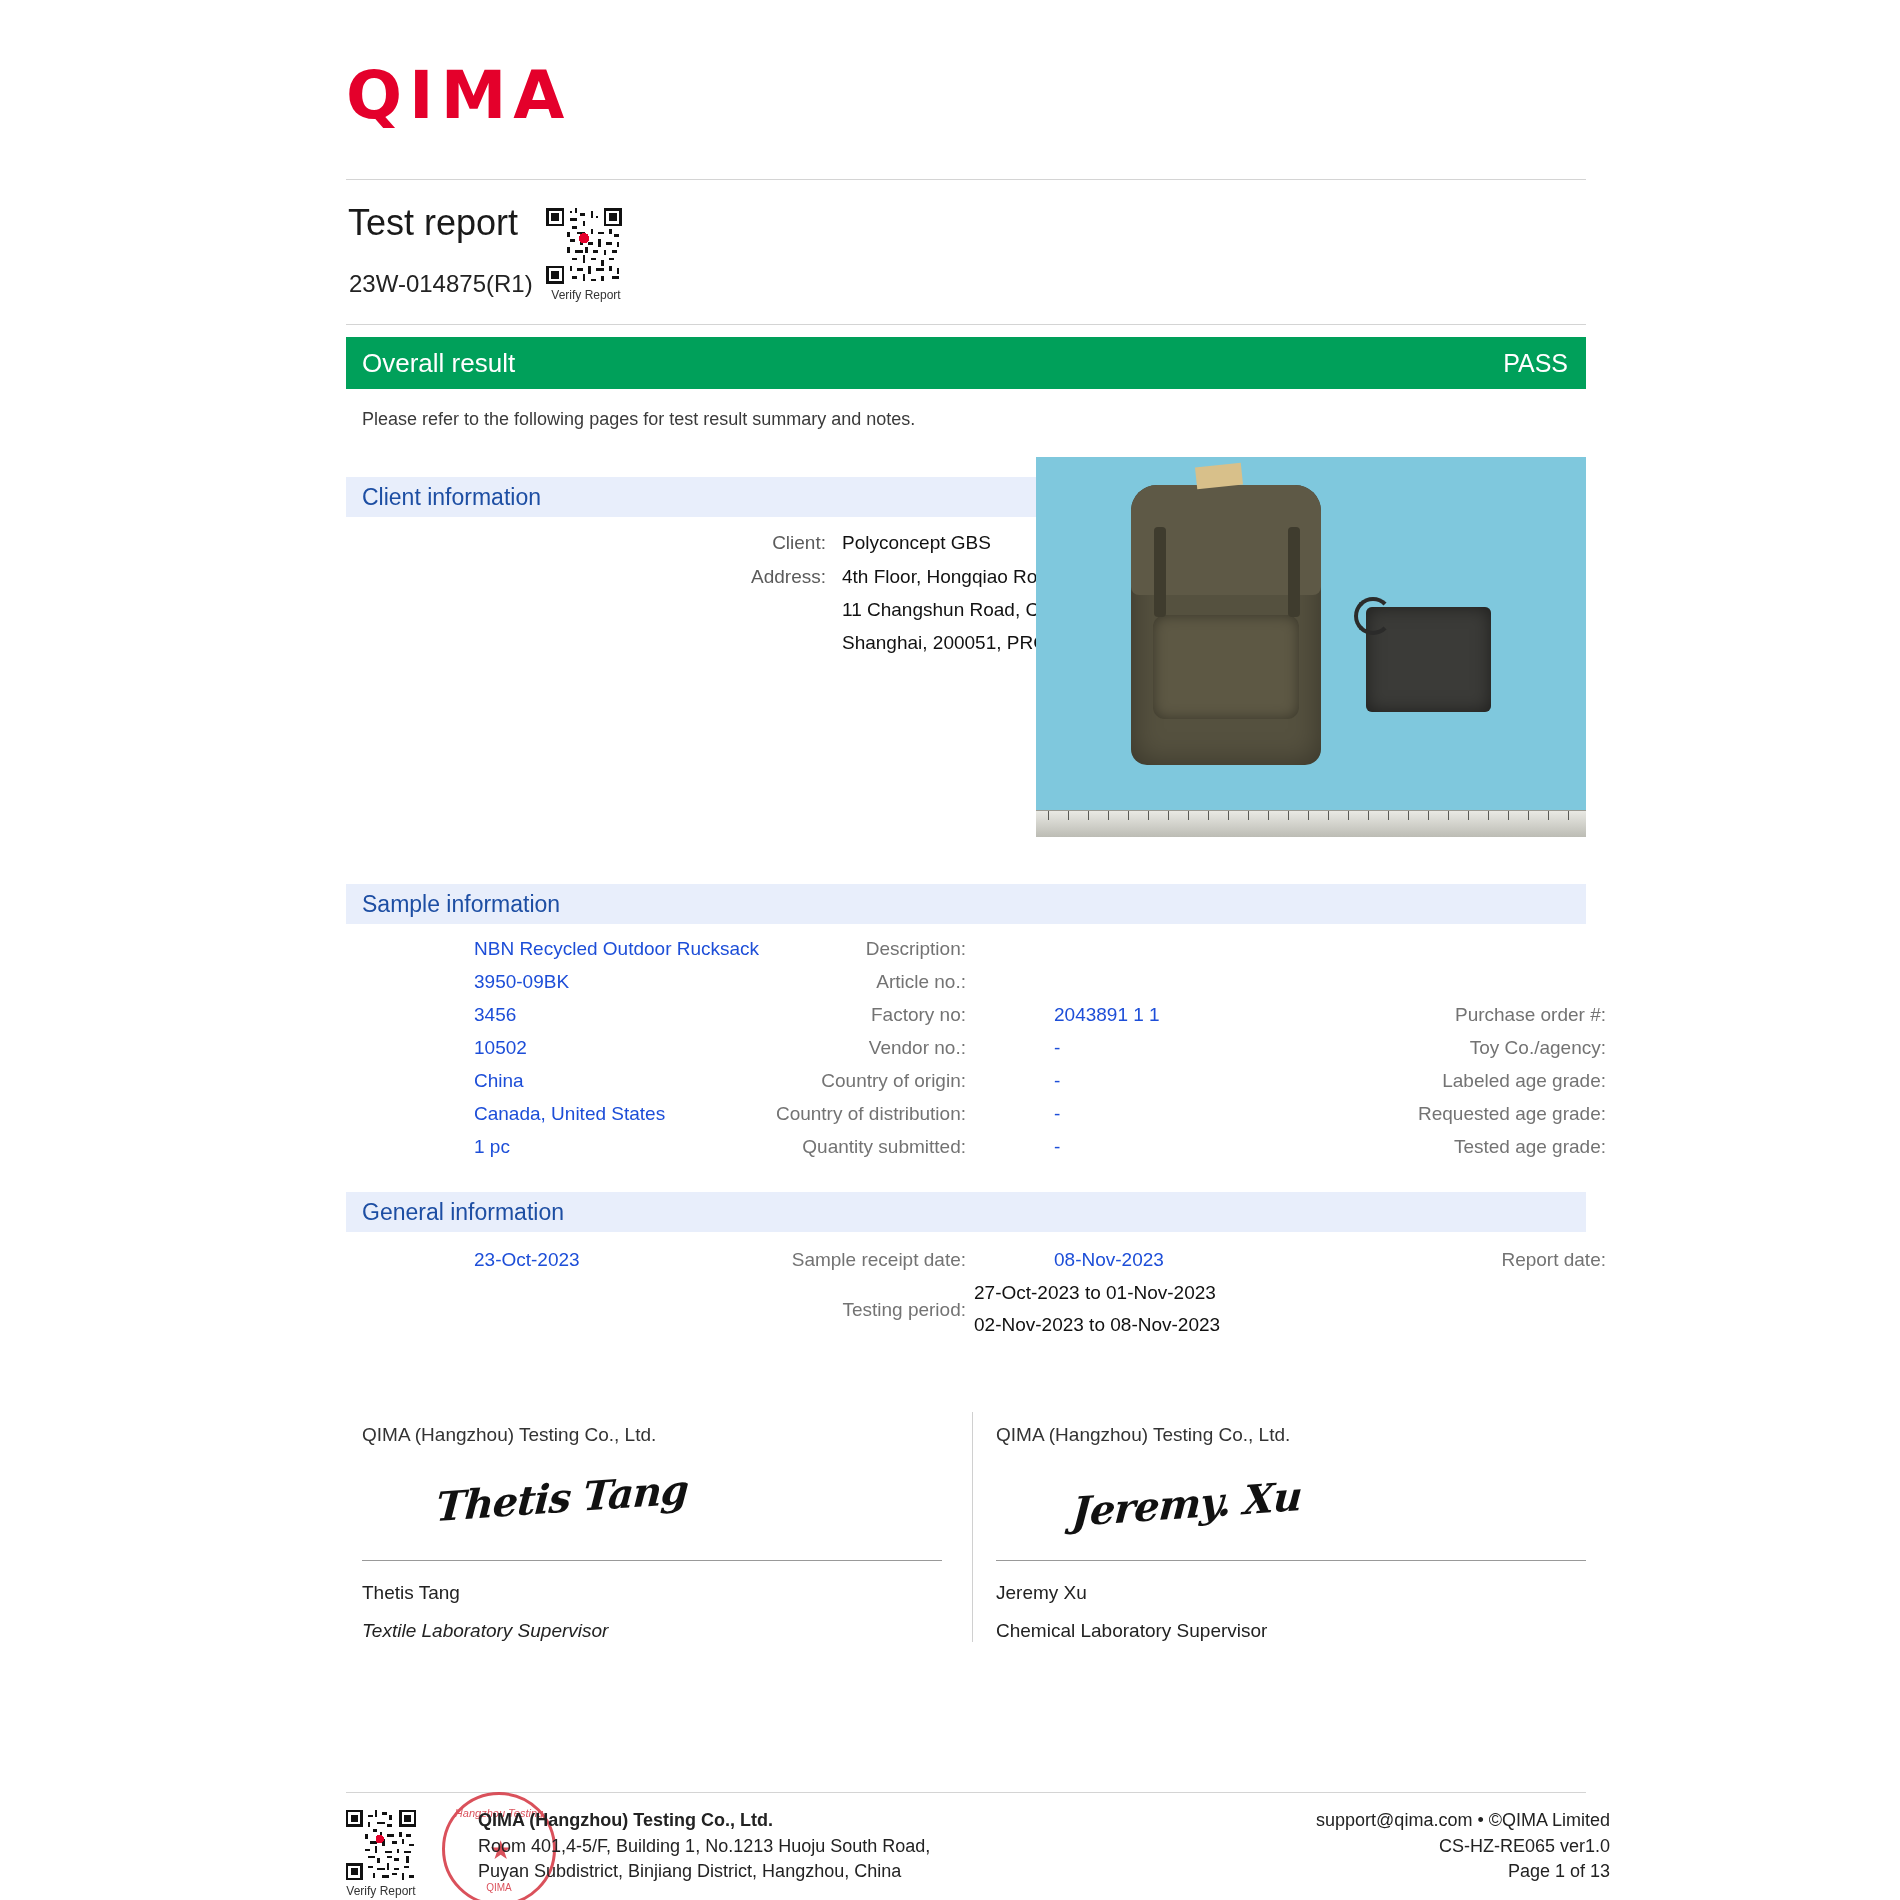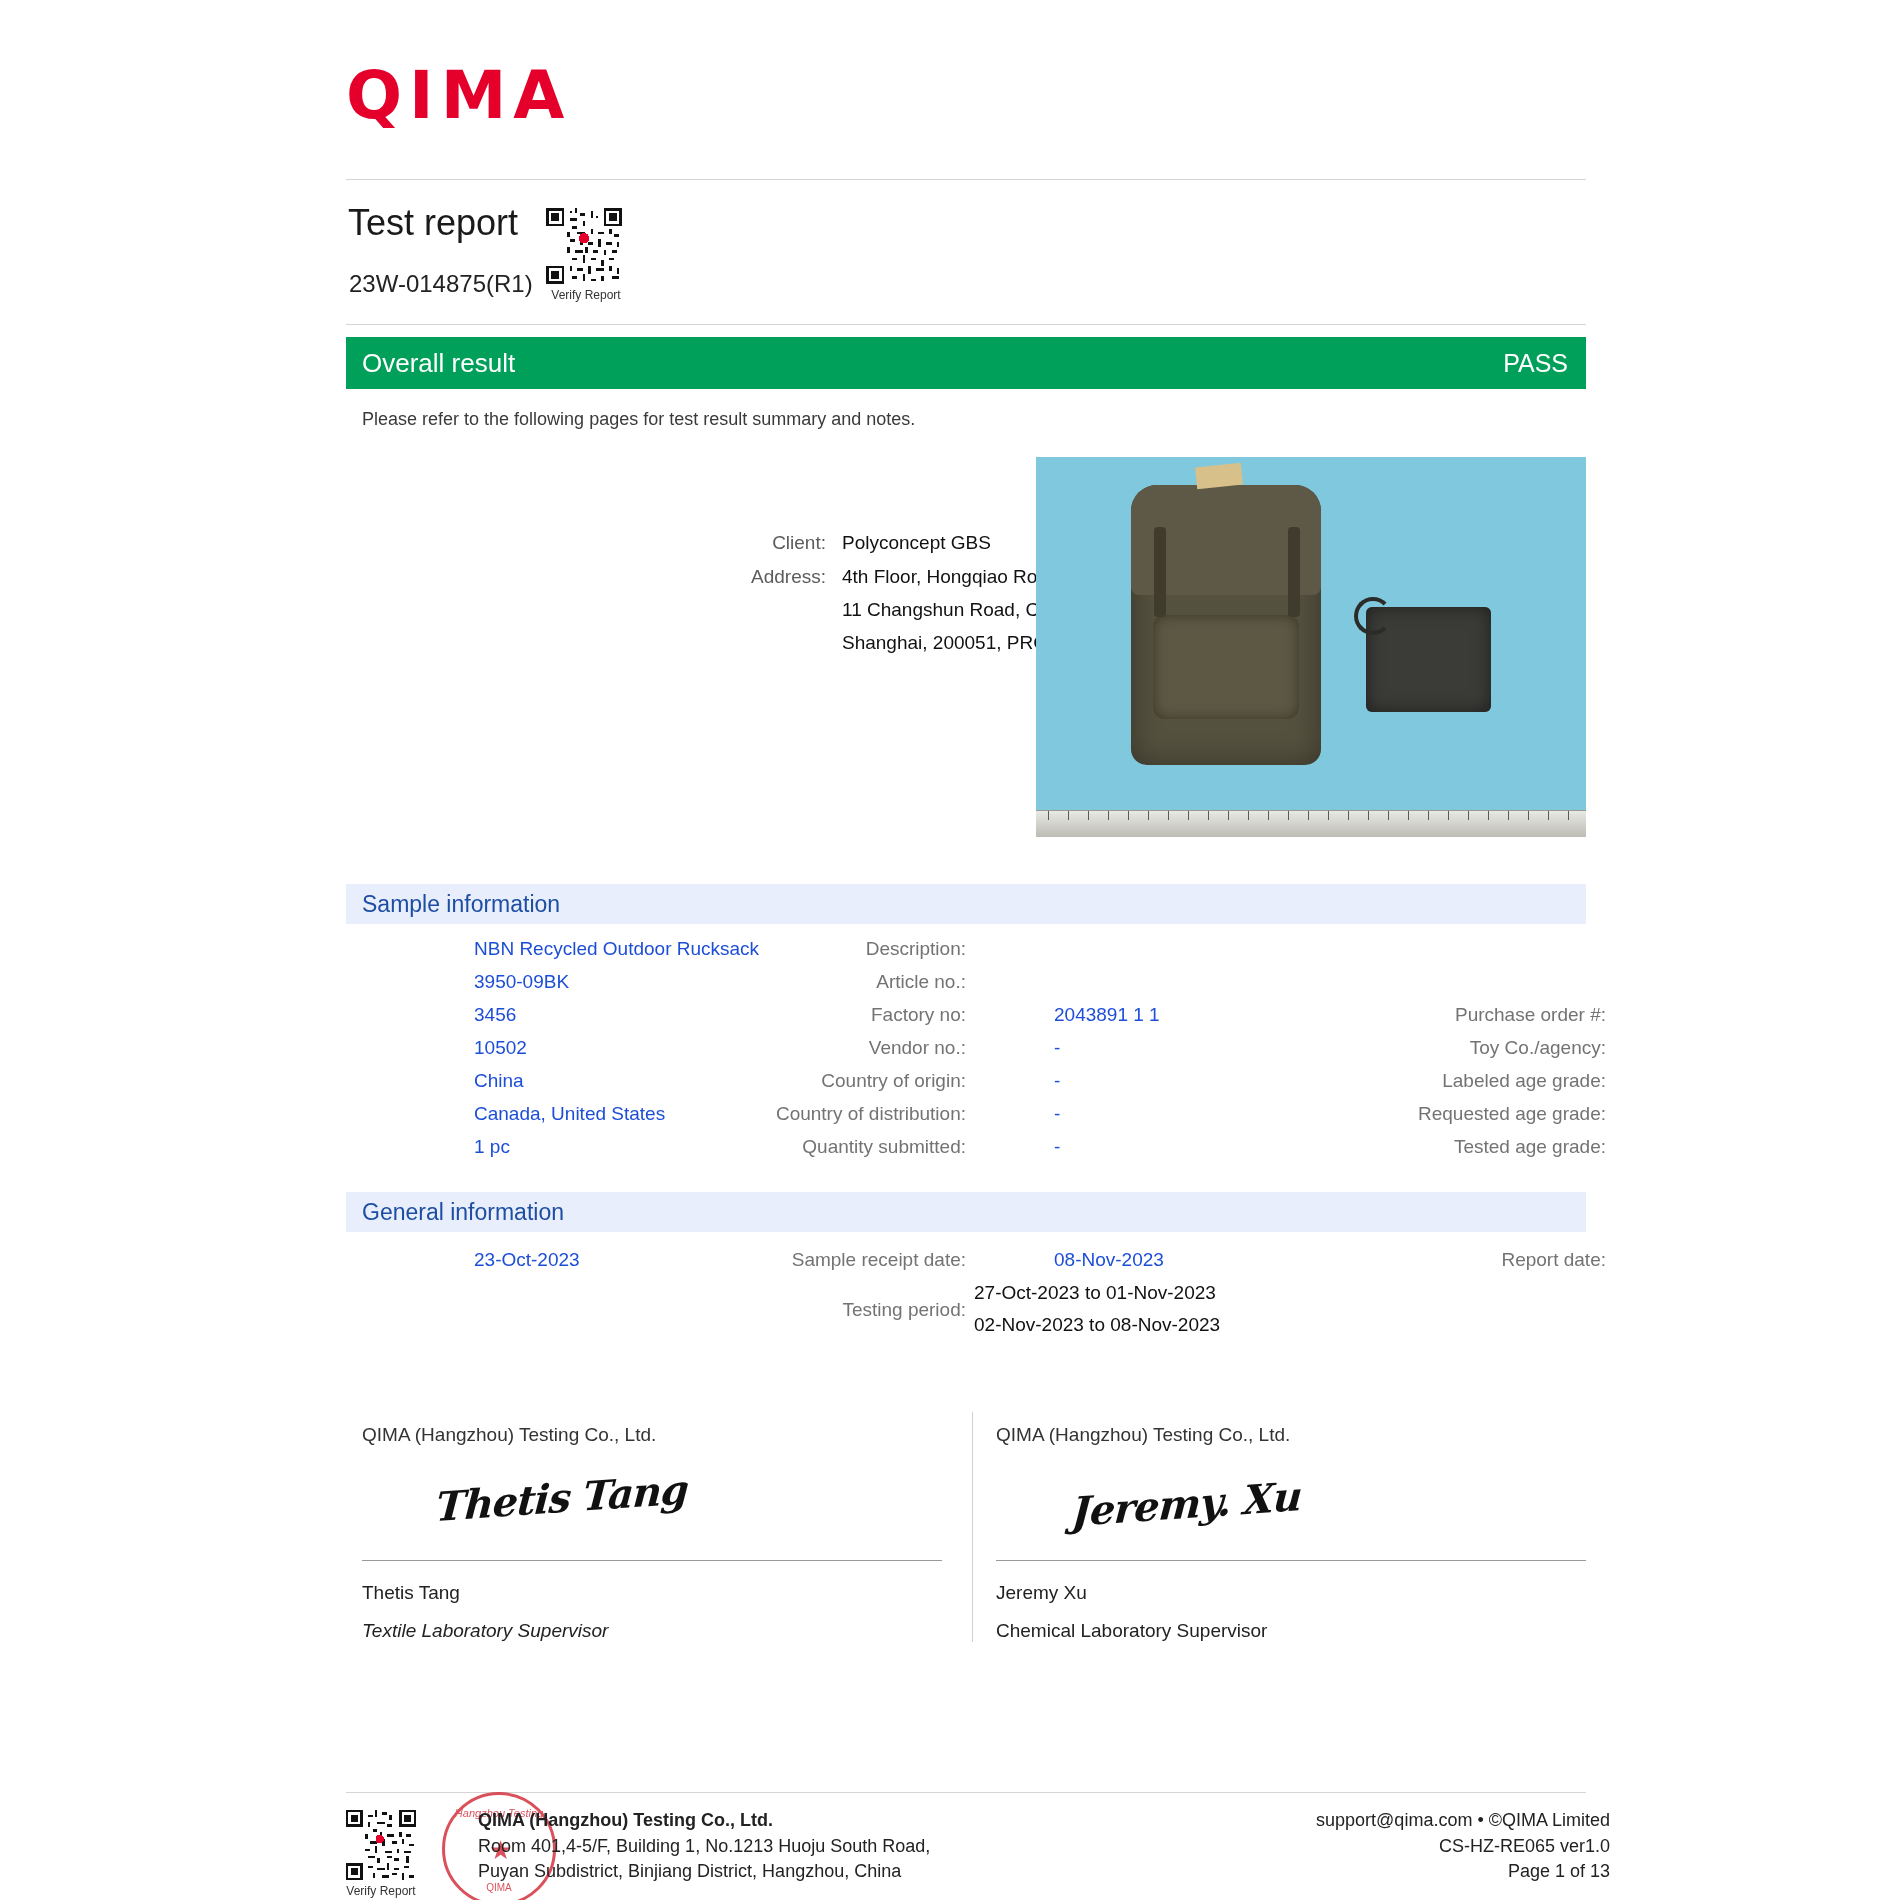--- a/index.html
+++ b/index.html
@@ -455,20 +455,23 @@
     <div class="qr-caption">Verify Report</div>
 
     <div class="rule-2"></div>
 
     <div class="result-bar">
       <div class="lbl">Overall result</div>
       <div class="val">PASS</div>
     </div>
     <div class="result-note">Please refer to the following pages for test result summary and notes.</div>
 
+    <div class="sec-head" id="sec-client">
+      <span>Client information</span>
+    </div>
 
     <div class="client-k" style="left:180px; top:530px; width:300px;">Client:</div>
     <div class="client-v" style="left:496px; top:530px;">Polyconcept GBS</div>
 
     <div class="client-k" style="left:180px; top:564px; width:300px;">Address:</div>
     <div class="client-v" style="left:496px; top:564px;">4th Floor, Hongqiao Rongguang Building,</div>
     <div class="client-v" style="left:496px; top:597px;">11 Changshun Road, Changning District,</div>
     <div class="client-v" style="left:496px; top:630px;">Shanghai, 200051, PRC</div>
 
     <div class="photo">

